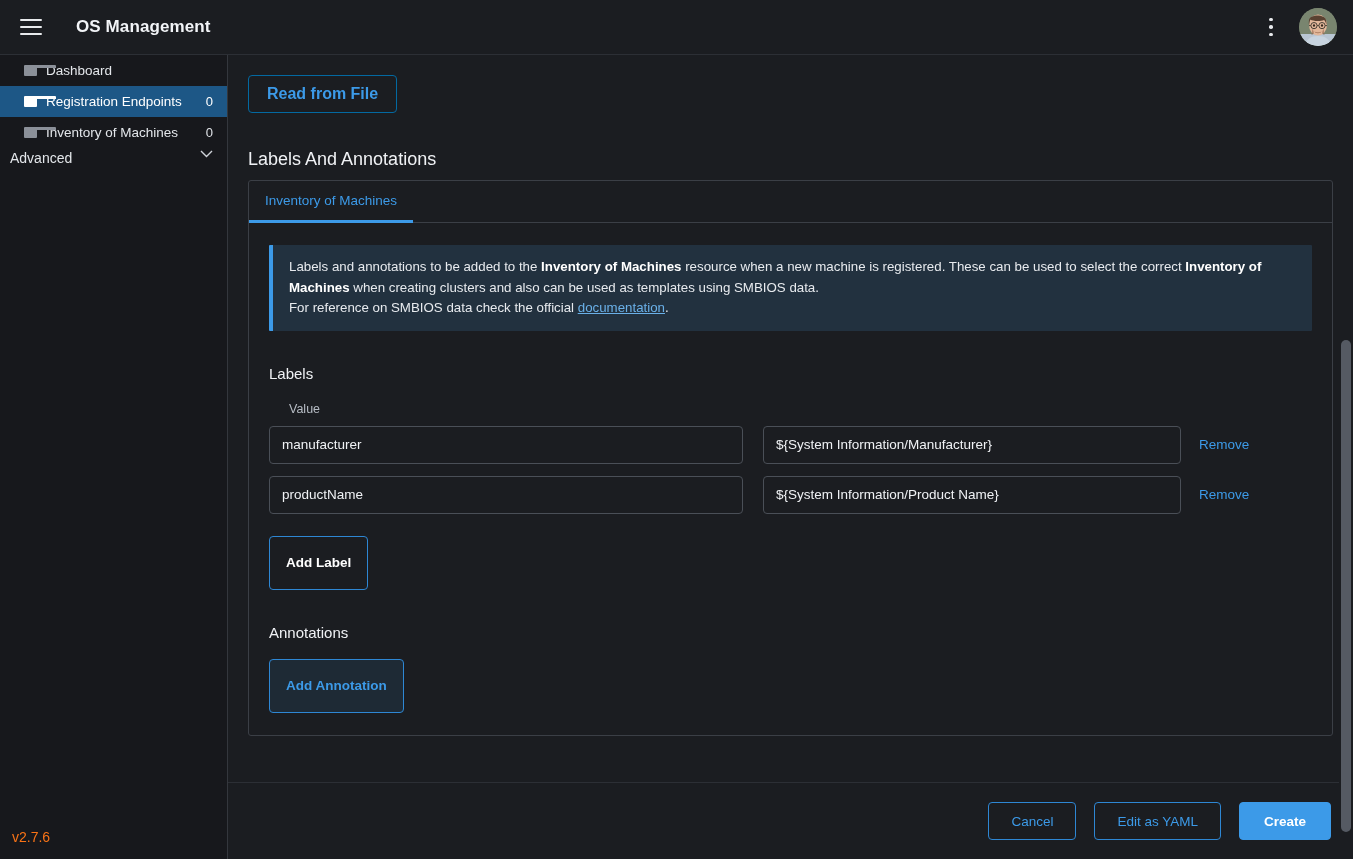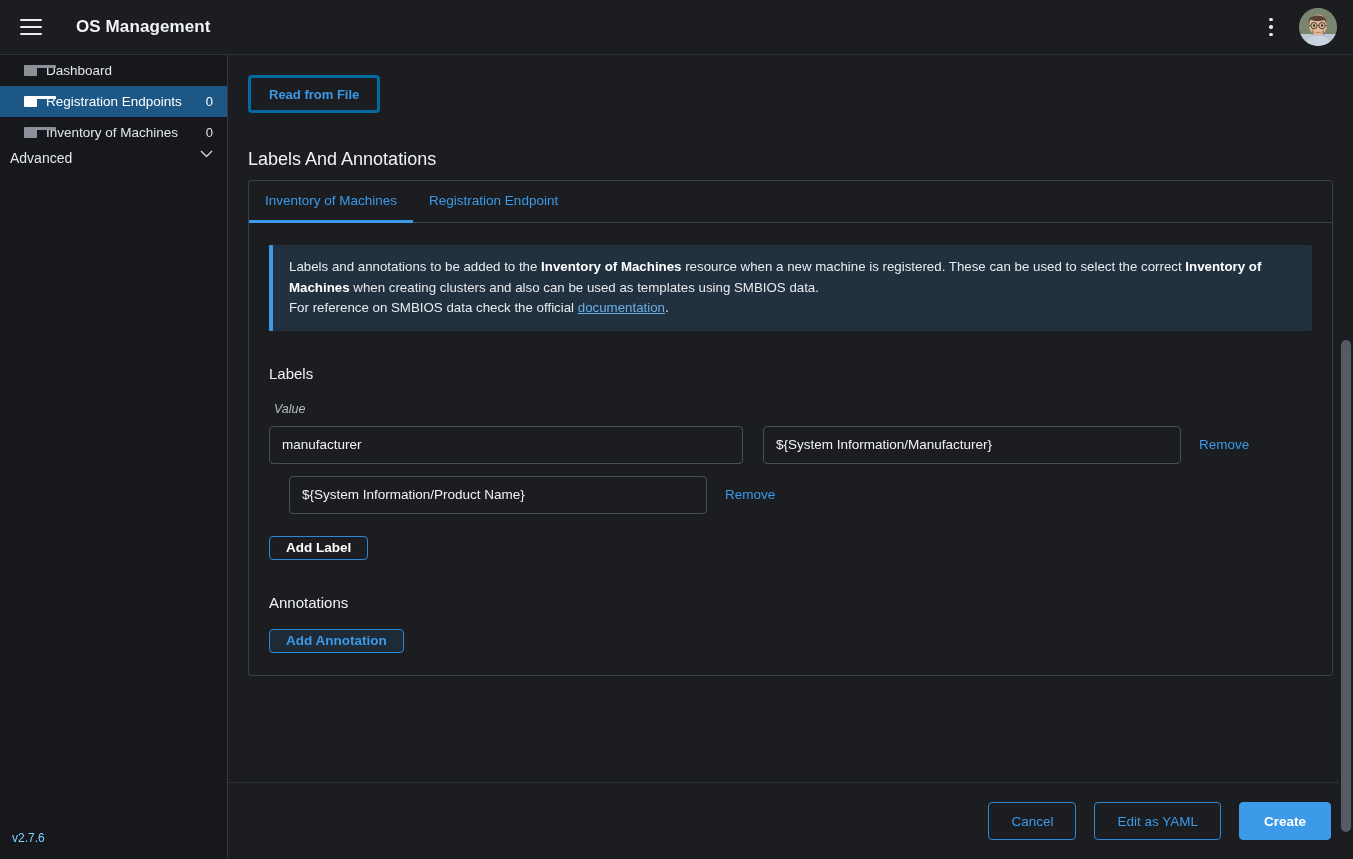--- a/index.html
+++ b/index.html
@@ -61,34 +61,34 @@
   .folder-icon .body { position: absolute; left: 0; top: 2px; width: 13px; height: 9px; background: #8b9099; border-radius: 1px; }
   .nav-item.selected .folder-icon .tab,
   .nav-item.selected .folder-icon .body { background: #ffffff; }
   .nav-group {
     display: flex; align-items: flex-start;
     height: 34px; padding: 0 14px 0 10px;
     font-size: 14px; color: #e3e6ea; cursor: pointer; margin-top: 2px;
   }
   .nav-group .chev { margin-left: auto; color: #cfd3d9; font-size: 11px; line-height: 1; }
   .chev svg { display:block; }
-  .version { margin-top: auto; padding: 0 0 14px 12px; font-size: 12px; color: #7dd3fc; }
+  .version { margin-top: auto; padding: 0 0 14px 12px; font-size: 14px; color: #f97316; }
 
   
   .main-wrap { flex: 1; min-width: 0; display: flex; flex-direction: column; background: #1b1d21; position: relative; }
   .main-scroll {
     flex: 1; min-height: 0; overflow: hidden;
     padding: 20px 20px 0 20px; position: relative;
   }
 
   .readfile-btn {
     display: inline-flex; align-items: center; justify-content: center;
     height: 38px; padding: 0 18px; margin-top: 0;
-    background: transparent; border: 3px solid #0369a1; border-radius: 4px;
-    color: #3c9ae8; font-size: 13px; font-weight: bold; cursor: pointer;
+    background: transparent; border: 1px solid #0369a1; border-radius: 4px;
+    color: #3c9ae8; font-size: 16px; font-weight: bold; cursor: pointer;
   }
 
   .section-title { font-size: 18px; color: #f0f2f5; margin: 36px 0 10px 0; font-weight: normal; }
 
   .panel { border: 1px solid #3b3f46; border-radius: 3px; background: #1b1d21; }
   .tabs { display: flex; height: 42px; align-items: stretch; border-bottom: 1px solid #3b3f46; }
   .tab {
     display: flex; align-items: center; padding: 0 16px;
     font-size: 13.5px; color: #3c9ae8; cursor: pointer;
     border-bottom: 3px solid transparent; margin-bottom: -1px;
@@ -102,21 +102,21 @@
     padding: 12px 16px 12px 16px; color: #e7eaee;
     font-size: 13.3px; line-height: 1.55; border-radius: 1px;
   }
   .infobox b { font-weight: bold; color: #ffffff; }
   .infobox a { color: #6ab0e8; text-decoration: underline; }
 
   .sub-head { font-size: 15px; color: #f0f2f5; margin: 34px 0 0 0; font-weight: normal; }
 
   .kv-headers { display: flex; margin-top: 20px; }
   .kv-col-key { width: 474px; }
-  .kv-col-val { width: 478px; margin-left: 5px; font-style: italic; }
+  .kv-col-val { width: 478px; margin-left: 20px; }
   .kv-label { font-size: 12.5px; color: #b6bcc4; display: flex; align-items: center; gap: 5px; }
   .info-i {
     width: 13px; height: 13px; background: #9aa0a8; border-radius: 2px;
     display: inline-flex; align-items: center; justify-content: center;
     font-size: 10px; font-weight: bold; color: #1b1d21; font-family: "Liberation Serif", serif;
     line-height: 1; cursor: pointer;
   }
 
   .kv-row { display: flex; align-items: center; margin-top: 10px; }
   .kv-row + .kv-row { margin-top: 12px; }
@@ -125,21 +125,21 @@
     background: #1b1d21; color: #f0f2f5; font-size: 13.5px;
     padding: 0 12px; font-family: "Liberation Sans", sans-serif;
     outline: none;
   }
   .field.key { width: 474px; }
   .field.val { width: 418px; margin-left: 20px; }
   .remove-link { margin-left: 18px; color: #3c9ae8; font-size: 13.5px; cursor: pointer; }
 
   .ghost-btn {
     display: inline-flex; align-items: center; justify-content: center;
-    height: 24px; padding: 0 16px; border: 1px solid #2e87d4;
+    height: 54px; padding: 0 16px; border: 1px solid #2e87d4;
     border-radius: 4px; background: transparent; color: #ffffff;
     font-size: 13.5px; font-weight: bold; cursor: pointer;
   }
   .ghost-btn.blue-text { color: #3c9ae8; background: #1e2a35; }
   .mt-add-label { margin-top: 22px; }
   .mt-add-annotation { margin-top: 18px; }
 
   
   .footer {
     height: 77px; min-height: 77px;
@@ -259,21 +259,20 @@
       <div class="main-scroll">
 
         <button class="readfile-btn">Read from File</button>
 
         <h2 class="section-title">Labels And Annotations</h2>
 
         <div class="panel">
 
           <div class="tabs">
             <div class="tab active">Inventory of Machines</div>
-            <div class="tab">Registration Endpoint</div>
           </div>
 
           <div class="panel-body">
 
             <div class="infobox">
               <span>Labels and annotations to be added to the </span><b>Inventory of Machines</b><span> resource when a new machine is registered. These can be used to select the correct </span><b>Inventory of Machines</b><span> when creating clusters and also can be used as templates using SMBIOS data.</span><br>
               <span>For reference on SMBIOS data check the official </span><a href="#">documentation</a><span>.</span>
             </div>
 
             <h3 class="sub-head">Labels</h3>
@@ -284,20 +283,21 @@
               </div>
             </div>
 
             <div class="kv-row">
               <input class="field key" value="manufacturer" style="">
               <input class="field val" value="${System Information/Manufacturer}" style="">
               <span class="remove-link">Remove</span>
             </div>
 
             <div class="kv-row">
+              <input class="field key" value="productName" style="">
               <input class="field val" value="${System Information/Product Name}" style="">
               <span class="remove-link">Remove</span>
             </div>
 
             <button class="ghost-btn mt-add-label">Add Label</button>
 
             <h3 class="sub-head">Annotations</h3>
 
             <button class="ghost-btn blue-text mt-add-annotation">Add Annotation</button>
 

